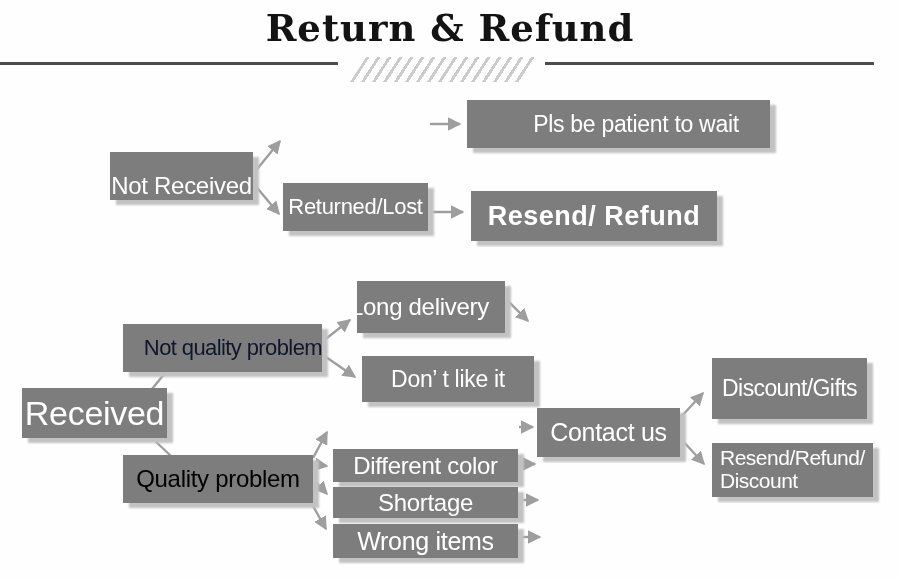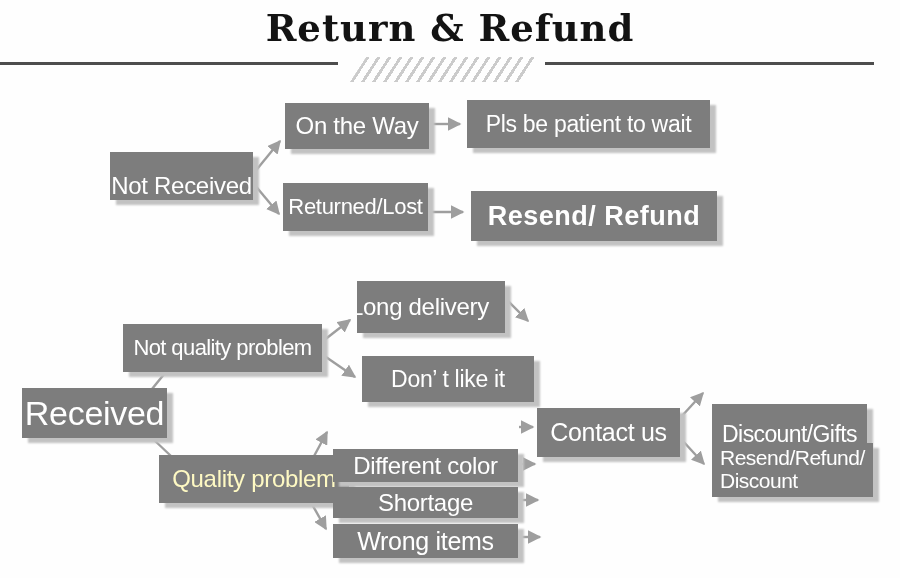--- a/index.html
+++ b/index.html
@@ -26,36 +26,36 @@
   svg.edges { position:absolute; left:0; top:0; width:900px; height:578px; }
   
   .node {
     position:absolute; display:flex; align-items:center; justify-content:center;
     background:var(--box); color:#ffffff;
     box-shadow:6px 5px 2px var(--shadow);
     white-space:nowrap; letter-spacing:-0.3px;
   }
   .n-not-received   { left:110px; top:152px; width:143px; height:48px; font-size:24px; }
   .n-on-the-way     { left:285px; top:103px; width:144px; height:46px; font-size:24px; }
-  .n-pls-wait       { left:467px; top:100px; width:243px; height:48px; font-size:23px; }
+  .n-pls-wait       { left:467px; top:100px; width:268px; height:48px; font-size:23px;padding-left:35px; }
   .n-returned-lost  { left:283px; top:183px; width:145px; height:48px; font-size:22px; }
   .n-resend-refund  { left:471px; top:191px; width:246px; height:50px; font-size:27px; font-weight:600; letter-spacing:0.5px; }
   .n-not-quality    { left:123px; top:324px; width:199px; height:48px; font-size:22px; letter-spacing:-0.6px; }
   .n-received       { left:22px;  top:388px; width:145px; height:50px; font-size:34px; }
   .n-long-delivery  { left:357px; top:281px; width:148px; height:52px; font-size:24px;
                       justify-content:flex-start; overflow:hidden; }
   .n-long-delivery span { margin-left:-7px; }
   .n-dont-like      { left:362px; top:356px; width:172px; height:46px; font-size:23px; }
   .n-quality        { left:123px; top:455px; width:190px; height:48px; font-size:24px; }
   .n-broken         { left:333px; top:412px; width:185px; height:31px; font-size:22px; }
   .n-diff-color     { left:333px; top:449px; width:185px; height:33px; font-size:24px; }
   .n-shortage       { left:333px; top:487px; width:185px; height:31px; font-size:24px; }
   .n-wrong-items    { left:333px; top:524px; width:185px; height:34px; font-size:25px; }
   .n-contact-us     { left:537px; top:408px; width:143px; height:49px; font-size:25px; }
-  .n-discount-gifts { left:712px; top:358px; width:155px; height:61px; font-size:23px; letter-spacing:-0.6px;margin-top:46px; }
+  .n-discount-gifts { left:712px; top:358px; width:155px; height:61px; font-size:23px; letter-spacing:-0.6px; }
   .n-rr-discount    { left:712px; top:443px; width:161px; height:54px; font-size:21px;
                       flex-direction:column; align-items:flex-start; justify-content:center;
                       padding-left:8px; box-sizing:border-box; line-height:1.08; letter-spacing:-0.5px; }
 </style>
 </head>
 <body>
 
 <div class="stage" style="--box: #7d7d7d; --shadow: #c2c2c2; --hatch: #cbcbcb; background: rgb(254, 254, 254);">
 
   <h1 class="title" style="color: rgb(19, 19, 19);">Return &amp; Refund</h1>
@@ -87,45 +87,42 @@
       <line x1="519" y1="464" x2="535" y2="464" stroke="#9e9e9e" stroke-width="2.4" marker-end="url(#arrowhead)"></line>
       <line x1="519" y1="500" x2="538" y2="500" stroke="#9e9e9e" stroke-width="2.4" marker-end="url(#arrowhead)"></line>
       <line x1="519" y1="537" x2="540" y2="537" stroke="#9e9e9e" stroke-width="2.4" marker-end="url(#arrowhead)"></line>
       <line x1="681" y1="417" x2="703" y2="393" stroke="#9e9e9e" stroke-width="2.4" marker-end="url(#arrowhead)"></line>
       <line x1="682" y1="440" x2="704" y2="464" stroke="#9e9e9e" stroke-width="2.4" marker-end="url(#arrowhead)"></line>
     </svg>
 
   <div class="node n-not-received" style="color: rgb(255, 255, 255); align-items: flex-end;">
     <span>Not Received</span>
   </div>
-  <div class="node n-on-the-way" style="color: rgb(255, 255, 255);">
-    <span>On the Way</span>
-  </div>
   <div class="node n-pls-wait" style="color: rgb(255, 255, 255);">
     <span>Pls be patient to wait</span>
   </div>
   <div class="node n-returned-lost" style="color: rgb(255, 255, 255);">
     <span>Returned/Lost</span>
   </div>
   <div class="node n-resend-refund" style="color: rgb(255, 255, 255);">
     <span>Resend/ Refund</span>
   </div>
-  <div class="node n-not-quality" style="color: #ffffff;">
+  <div class="node n-not-quality" style="color: #0f172a; justify-content: flex-end;">
     <span>Not quality problem</span>
   </div>
   <div class="node n-received" style="color: rgb(255, 255, 255);">
     <span>Received</span>
   </div>
   <div class="node n-long-delivery" style="color: rgb(255, 255, 255);">
     <span>Long delivery</span>
   </div>
   <div class="node n-dont-like" style="color: rgb(255, 255, 255);">
     <span>Don’ t like it</span>
   </div>
-  <div class="node n-quality" style="color: #fef9c3; margin-left: 36px;">
+  <div class="node n-quality" style="color: #000000;">
     <span>Quality problem</span>
   </div>
   <div class="node n-diff-color" style="color: rgb(255, 255, 255);">
     <span>Different color</span>
   </div>
   <div class="node n-shortage" style="color: rgb(255, 255, 255);">
     <span>Shortage</span>
   </div>
   <div class="node n-wrong-items" style="color: rgb(255, 255, 255);">
     <span>Wrong items</span>

